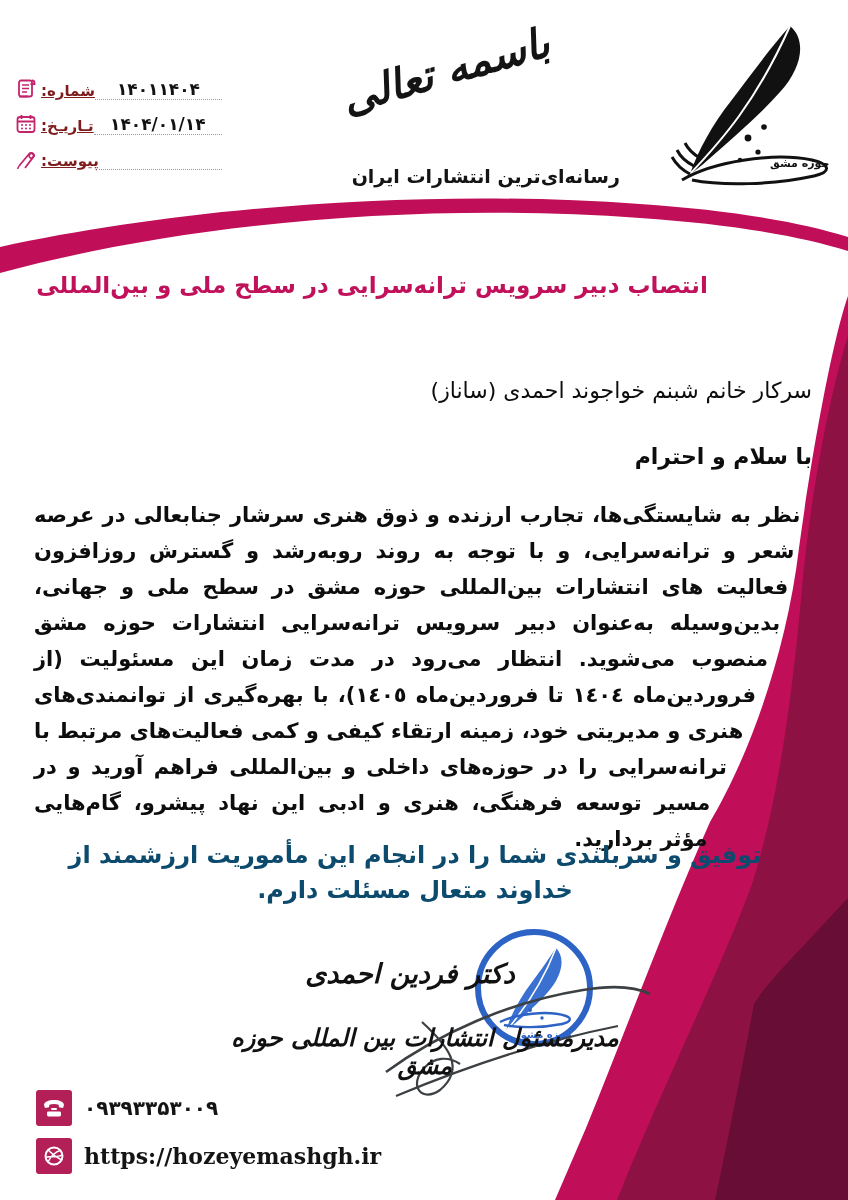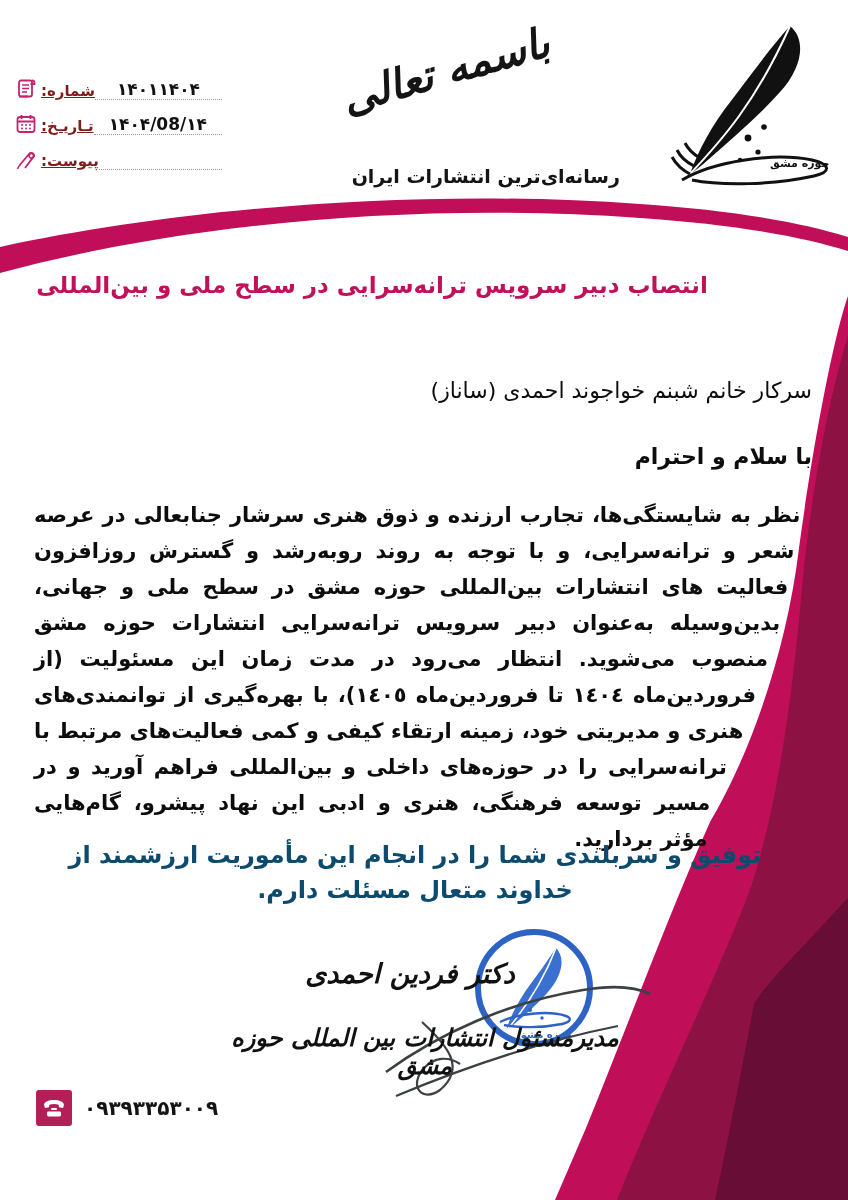--- a/index.html
+++ b/index.html
@@ -79,21 +79,21 @@
         <rect x="2.5" y="4" width="17" height="15" rx="2.5" fill="none" stroke="#C4246B" stroke-width="1.8"></rect>
         <path d="M6.5,2 v4 M15.5,2 v4 M2.5,8.5 h17" stroke="#C4246B" stroke-width="1.8"></path>
         <circle cx="7" cy="12" r="1" fill="#C4246B"></circle>
           <circle cx="11" cy="12" r="1" fill="#C4246B"></circle>
         <circle cx="15" cy="12" r="1" fill="#C4246B"></circle>
           <circle cx="7" cy="15.5" r="1" fill="#C4246B"></circle>
         <circle cx="11" cy="15.5" r="1" fill="#C4246B"></circle>
           <circle cx="15" cy="15.5" r="1" fill="#C4246B"></circle>
       </svg>
       <span class="meta-label">تـاریـخ:</span>
-      <span class="meta-line num">۱۴۰۴/08/۱۴</span>
+      <span class="meta-line num">۱۴۰۴/۰۱/۱۴</span>
     </div>
     <div class="meta-row">
       <svg class="meta-icon" viewBox="0 0 22 22">
         <path d="M4,18 L14,6 a2.6,2.6 0 0 1 4,3.4 L10,20" fill="none" stroke="#C4246B" stroke-width="1.8"></path>
         <ellipse cx="16.6" cy="7.6" rx="2.6" ry="2.2" transform="rotate(-40 16.6 7.6)" fill="none" stroke="#C4246B" stroke-width="1.6"></ellipse>
         <path d="M4,18 l-1.5,3" stroke="#C4246B" stroke-width="1.6"></path>
       </svg>
       <span class="meta-label">پیوست:</span>
       <span class="meta-line num"></span>
     </div>
@@ -151,14 +151,23 @@
       <svg width="26" height="26" viewBox="0 0 26 26">
         <path d="M3,10 C3,7 7.5,5 13,5 C18.5,5 23,7 23,10 L22,13 L18,12.3 L17.6,9.8 C16.3,9.3 14.8,9 13,9
                  C11.2,9 9.7,9.3 8.4,9.8 L8,12.3 L4,13 Z" fill="#fff"></path>
         <rect x="10" y="13" width="6" height="2" rx="1" fill="#fff"></rect>
         <rect x="6" y="16.5" width="14" height="5" rx="1.4" fill="#fff"></rect>
       </svg>
     </div>
     <span class="phone-num num">۰۹۳۹۳۳۵۳۰۰۹</span>
   </div>
 
+  <div class="abs web-row">
+    <div class="c-chip">
+      <svg width="24" height="24" viewBox="0 0 24 24">
+        <circle cx="12" cy="12" r="8.5" fill="none" stroke="#fff" stroke-width="2"></circle>
+        <path d="M6,6 C10,10 16,14 19.5,16 M6.5,17 C9,12 14,7.5 18,6.5 M4,13 C9,12 17,13.5 20,11" fill="none" stroke="#fff" stroke-width="1.6"></path>
+      </svg>
+    </div>
+    <span class="web-url">https://hozeyemashgh.ir</span>
+  </div>
 
 </div>
 
 </body></html>

